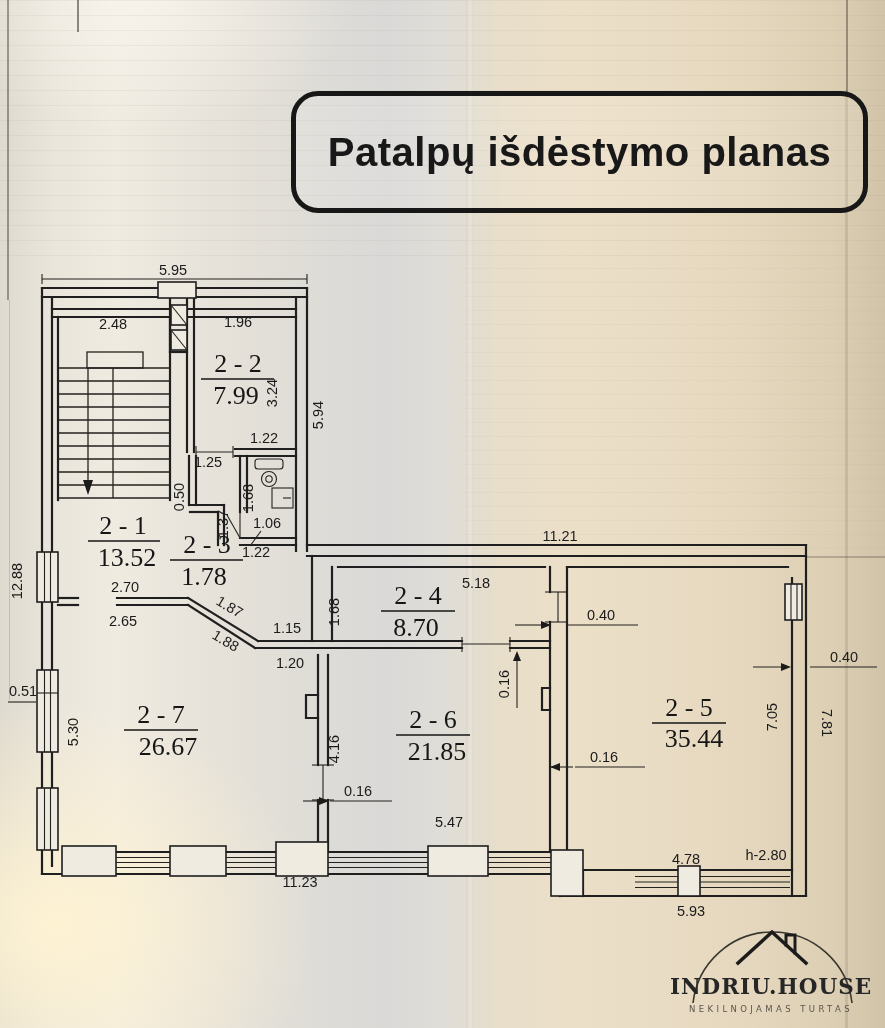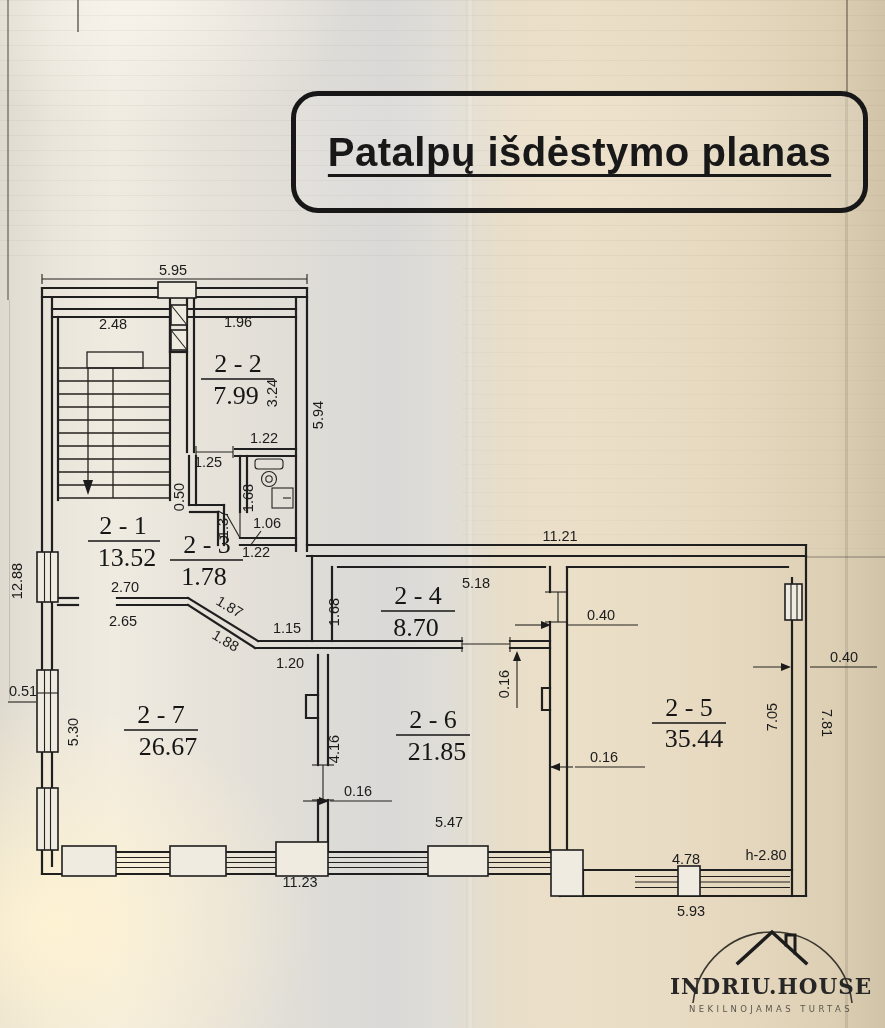--- a/index.html
+++ b/index.html
@@ -20,21 +20,21 @@
   .fold.rightlong{left:845px;top:90px;width:3px;height:938px;background:rgba(150,138,118,.28);}
   .edge{position:absolute;pointer-events:none;background:rgba(90,84,72,.55);}
   .edge.left{left:7px;top:0;width:2px;height:300px;}
   .edge.left2{left:9px;top:300px;width:1px;height:400px;background:rgba(90,84,72,.22);}
   .edge.topleft{left:77px;top:0;width:2px;height:32px;background:rgba(70,64,54,.6);}
   .edge.rightshort{left:846px;top:0;width:2px;height:92px;background:rgba(105,96,80,.6);}
   .titlebox{position:absolute;left:291px;top:91px;width:567px;height:112px;
     border:5.5px solid #171717;border-radius:27px;display:flex;align-items:center;justify-content:center;
     background:rgba(255,255,255,.10);}
   .titlebox span{font-size:40px;font-weight:600;letter-spacing:.5px;color:#181818;
-    text-decoration:underline;text-decoration-thickness:2.5px;text-underline-offset:8px;text-decoration-skip-ink:none;}
+    text-decoration-thickness:2.5px;text-underline-offset:8px;text-decoration-skip-ink:none;}
   svg.plan{position:absolute;left:0;top:0;}
   .logo{position:absolute;left:648px;top:918px;width:237px;height:110px;}
   text.dim{font-family:"Liberation Sans",sans-serif;font-size:14.5px;fill:#1b1b1b;}
   text.room{font-family:"Liberation Serif",serif;font-size:26px;fill:#161616;}
   .wl{stroke:#1f1f1f;stroke-width:2.2;fill:none;stroke-linecap:square;}
   .tn{stroke:#24221f;stroke-width:1.1;fill:none;}
   .fl{fill:#f0ebe1;stroke:#1f1f1f;stroke-width:1.6;}
   .ah{fill:#1b1b1b;stroke:none;}
   .st{stroke:#24221f;stroke-width:1.3;fill:none;}
 </style>

